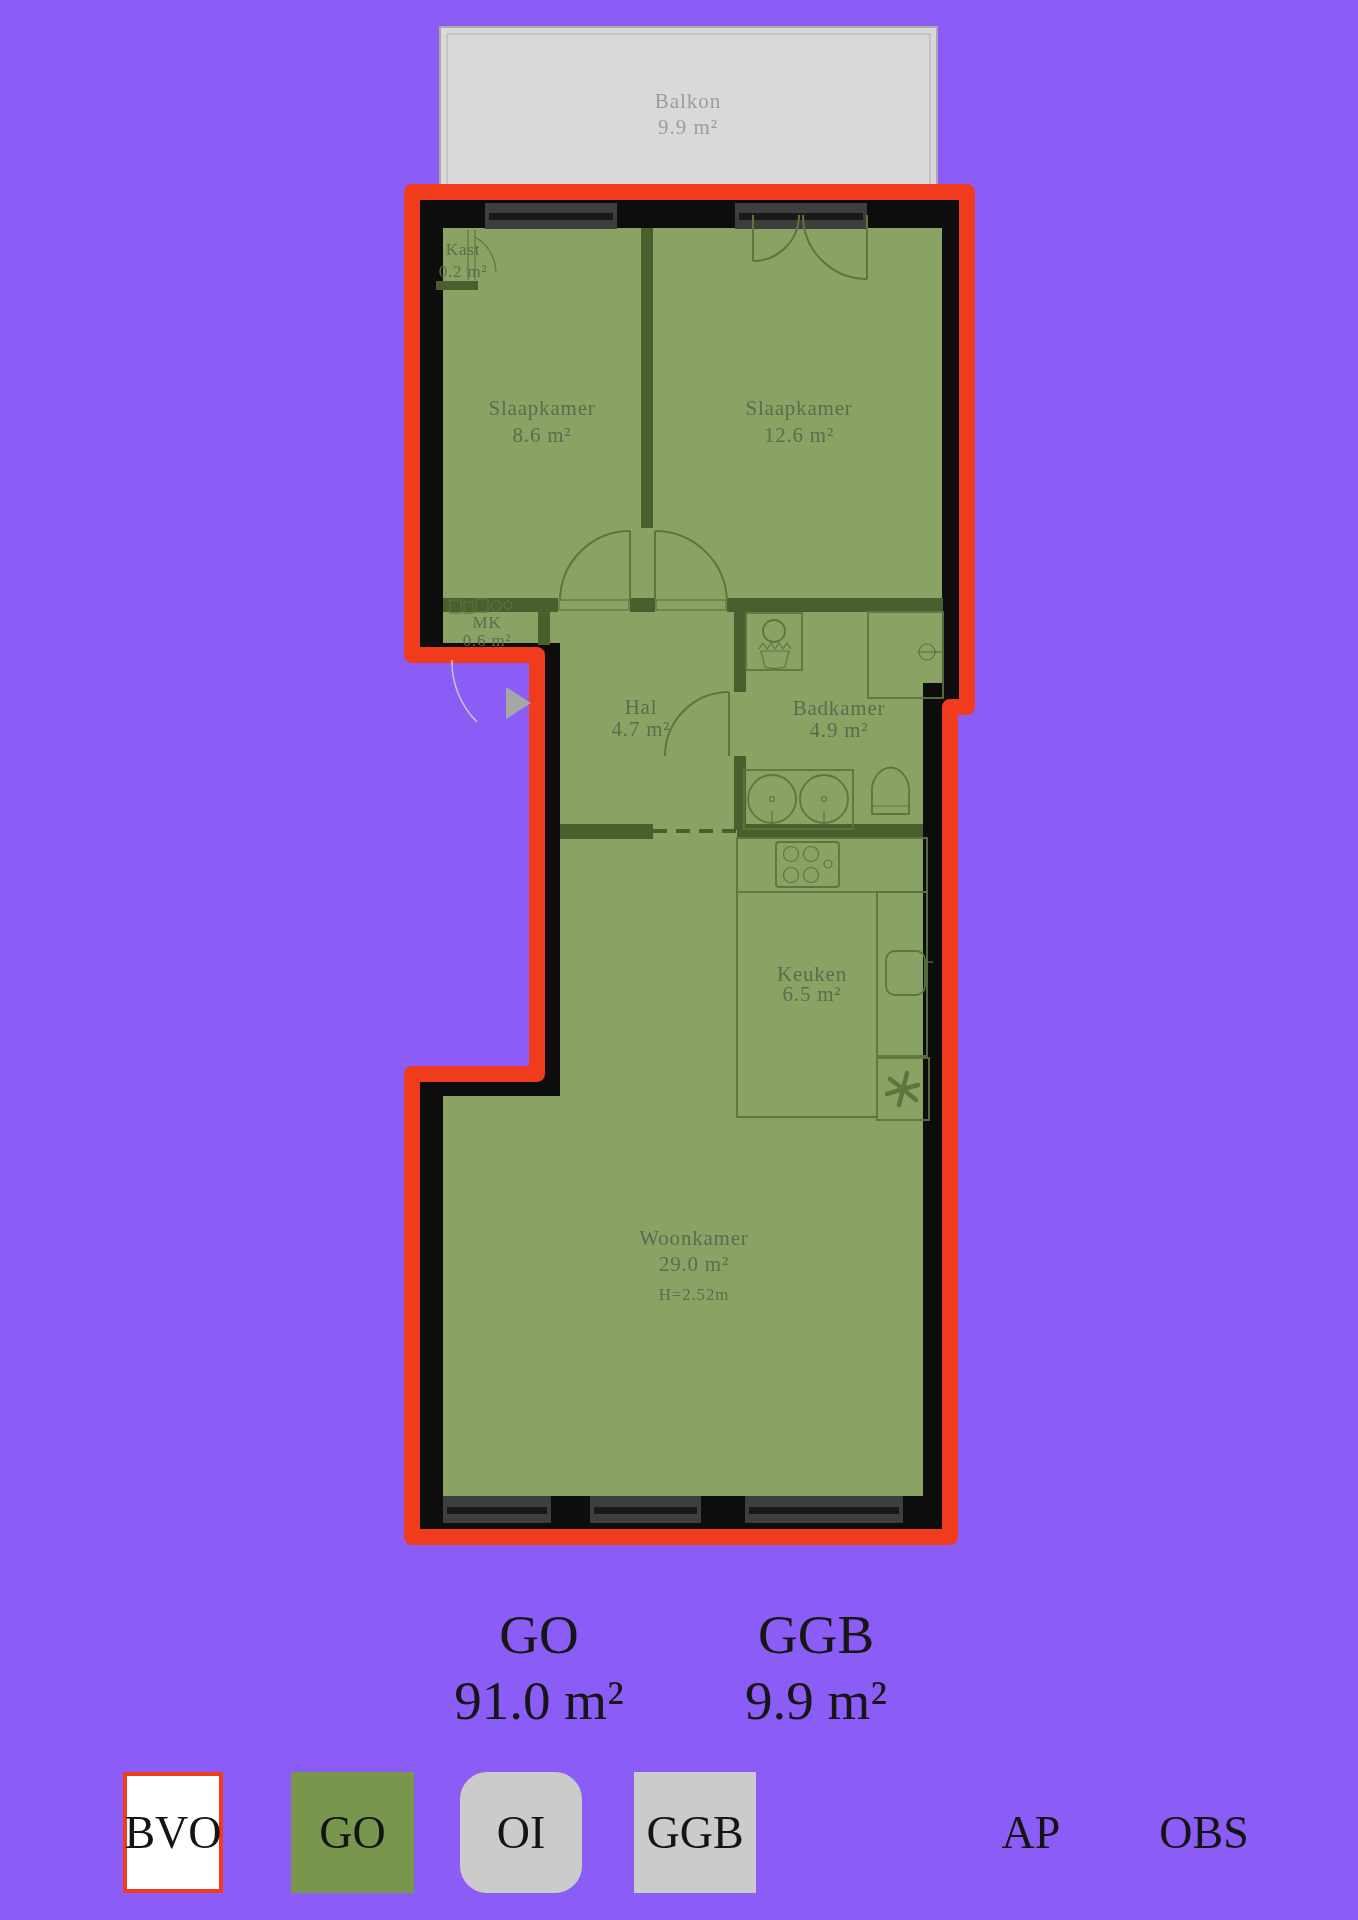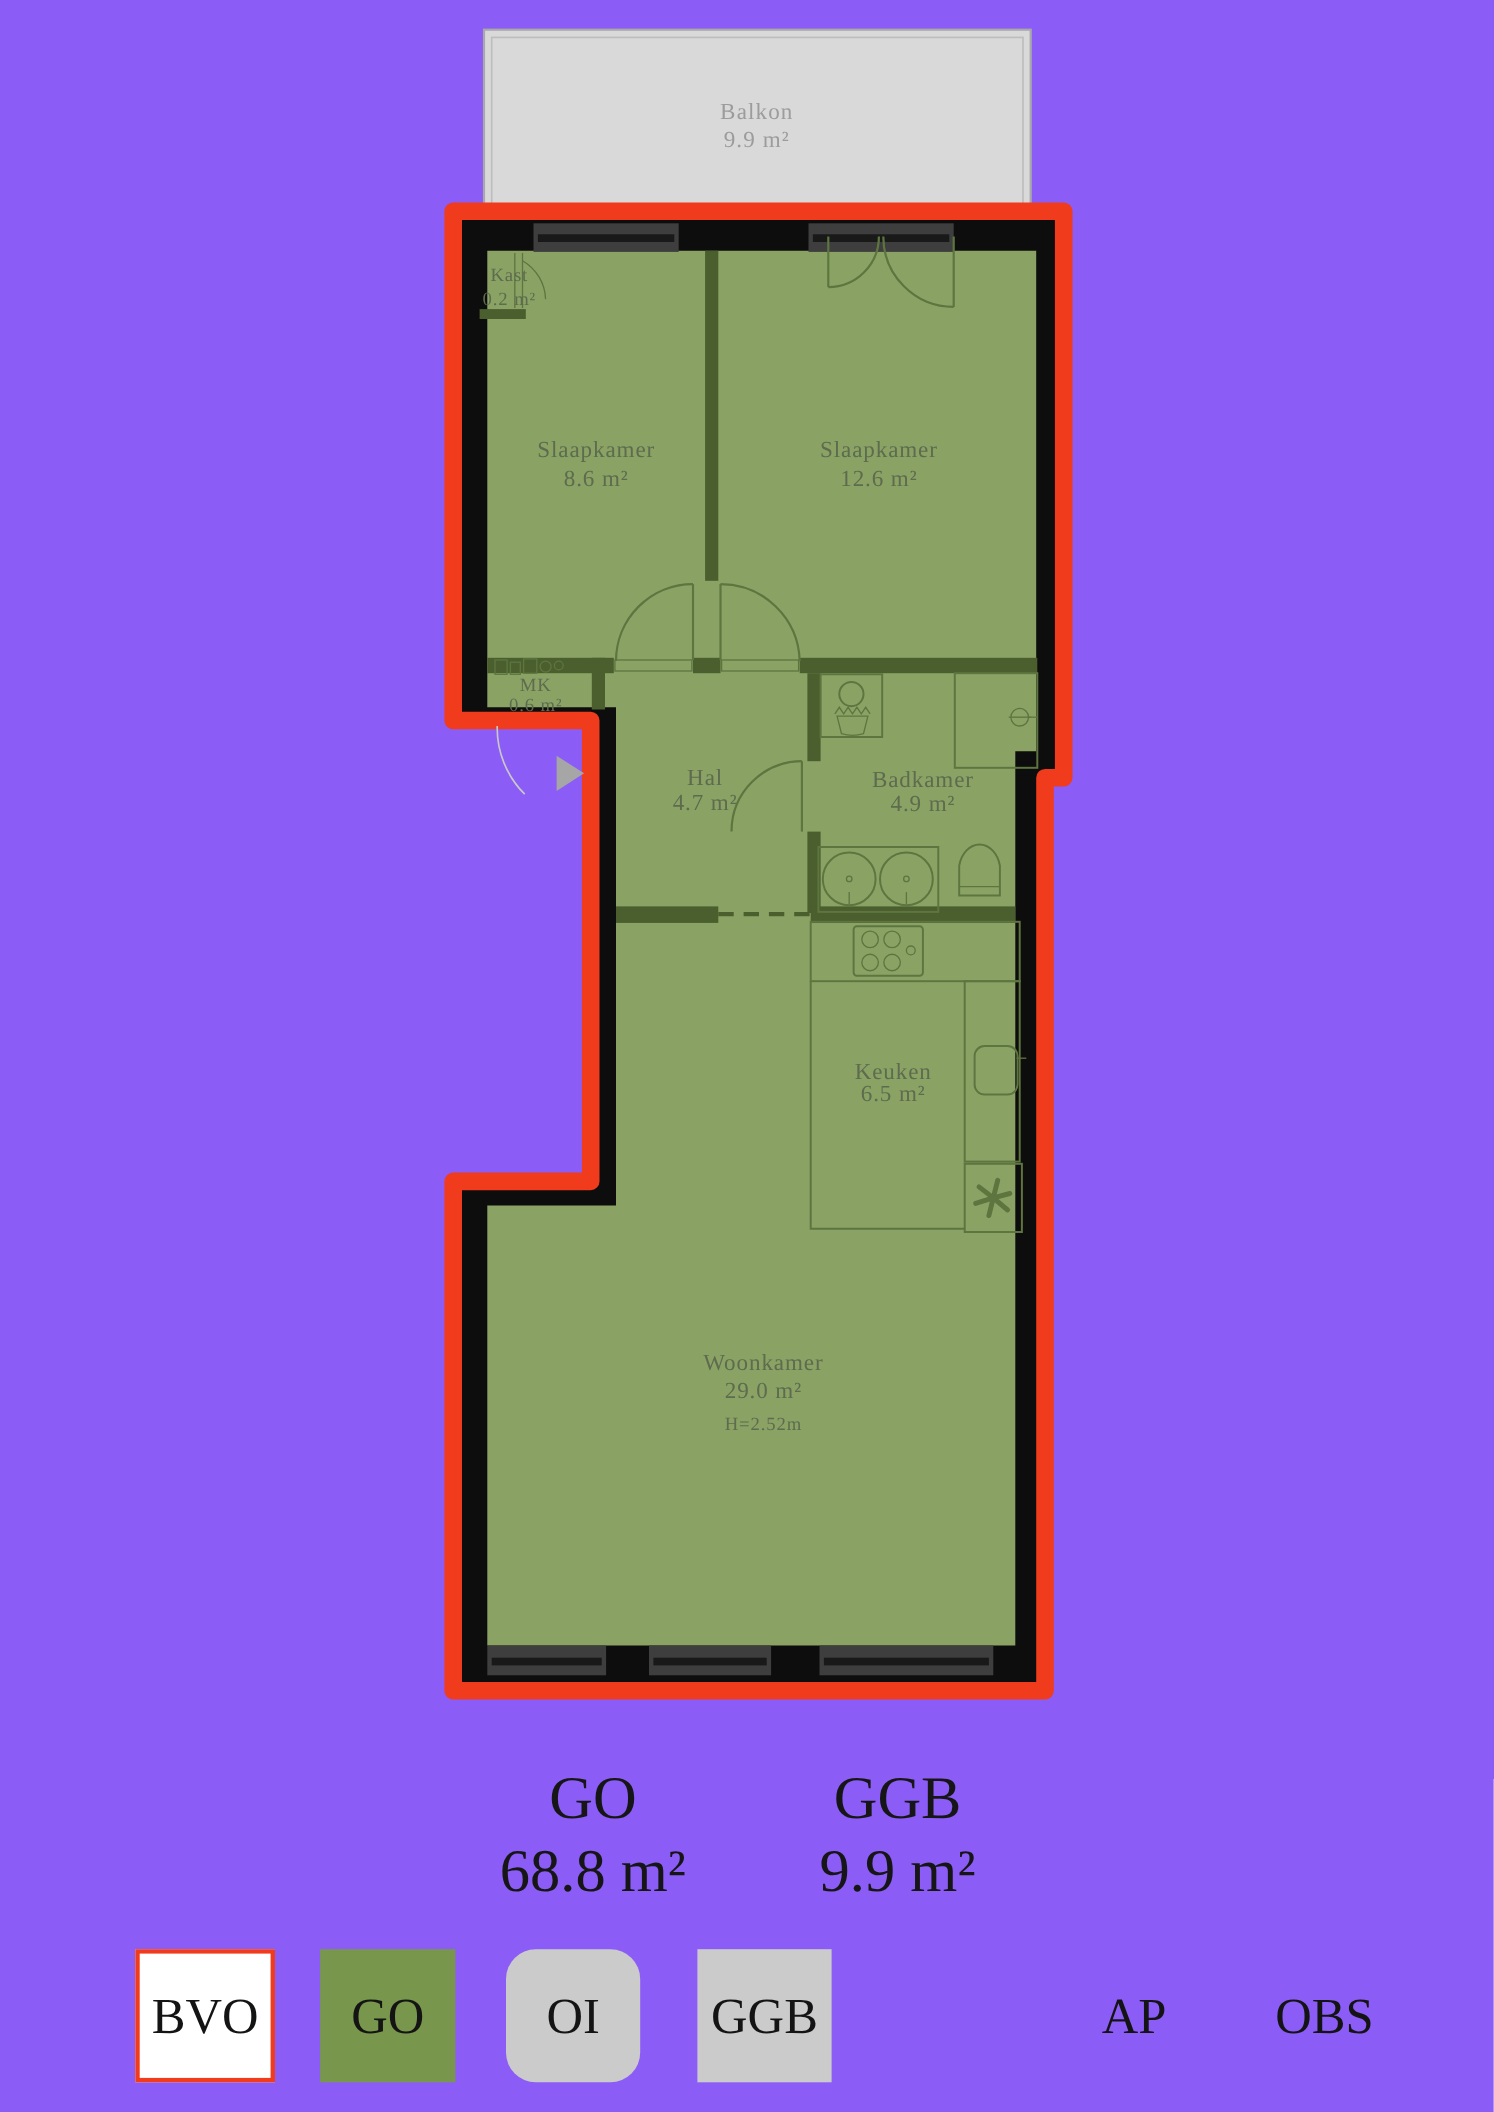--- a/index.html
+++ b/index.html
@@ -29,21 +29,21 @@
   }
   .summary-go{left:389px;top:1602px;}
   .summary-ggb{left:666px;top:1602px;}
 
   
   .legend{position:absolute;left:0;top:1772px;width:1358px;height:121px;}
   .legend-item{
     position:absolute;top:0;height:121px;display:flex;align-items:center;justify-content:center;
     font-size:46px;color:#141414;box-sizing:border-box;
   }
-  .v-bvo{left:123px;width:127px;background:#ffffff;border:4px solid #f03b1d;}
+  .v-bvo{left:123px;width:100px;background:#ffffff;border:4px solid #f03b1d;}
   .v-go {left:291px;width:123px;background:#78974c;}
   .v-oi {left:460px;width:122px;background:#cbcbcb;border-radius:27px;}
   .v-ggb{left:634px;width:122px;background:#cbcbcb;}
   .v-eb {left:802px;width:124px;background:#cbcbcb;}
   .v-ap {left:971px;width:120px;}
   .v-obs{left:1144px;width:120px;}
 </style>
 </head>
 <body>
 
@@ -186,21 +186,21 @@
       <text class="room-label" x="812" y="1001">6.5 m²</text>
 
       <text class="room-label" x="694" y="1245">Woonkamer</text>
       <text class="room-label" x="694" y="1271">29.0 m²</text>
       <text class="room-label small" x="694" y="1300">H=2.52m</text>
     </g>
   </svg>
 
   <div class="summary summary-go">
     <div>GO</div>
-    <div>68.8 m²</div>
+    <div>91.0 m²</div>
   </div>
   <div class="summary summary-ggb">
     <div>GGB</div>
     <div>9.9 m²</div>
   </div>
 
   <div class="legend">
     <div class="legend-item v-bvo">
       <span>BVO</span>
     </div>

